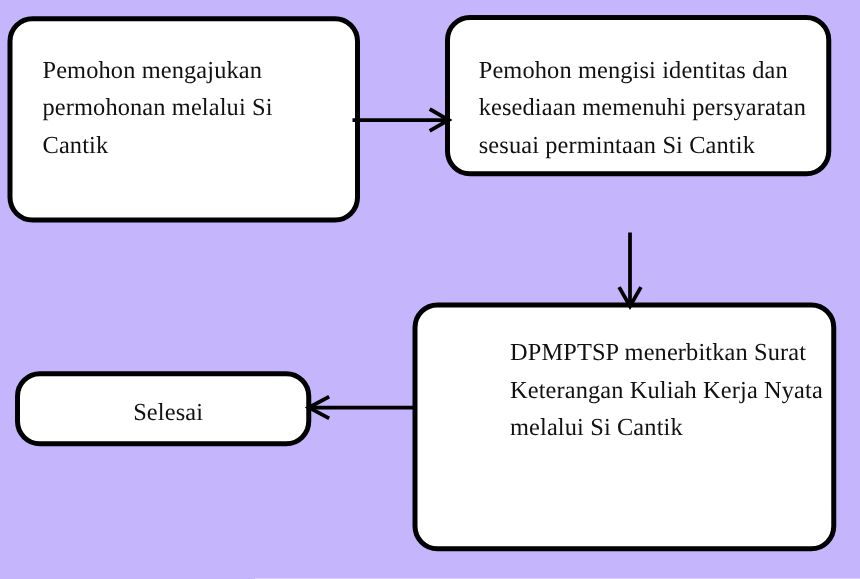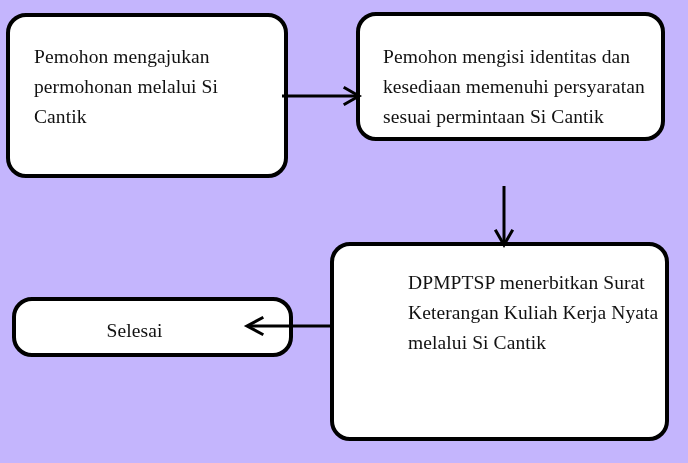--- a/index.html
+++ b/index.html
@@ -69,21 +69,21 @@
   #node-issue-text {
     left: 74px;
     top: 22px;
     width: 260px;
     text-align: left;
   }
   
   #node-done {
     left: 12px;
     top: 297px;
-    width: 281px;
+    width: 237px;
     height: 60px;
   }
   #node-done-text {
     left: 0;
     top: 15px;
     width: 237px;
     text-align: center;
   }
   
   .edge {

